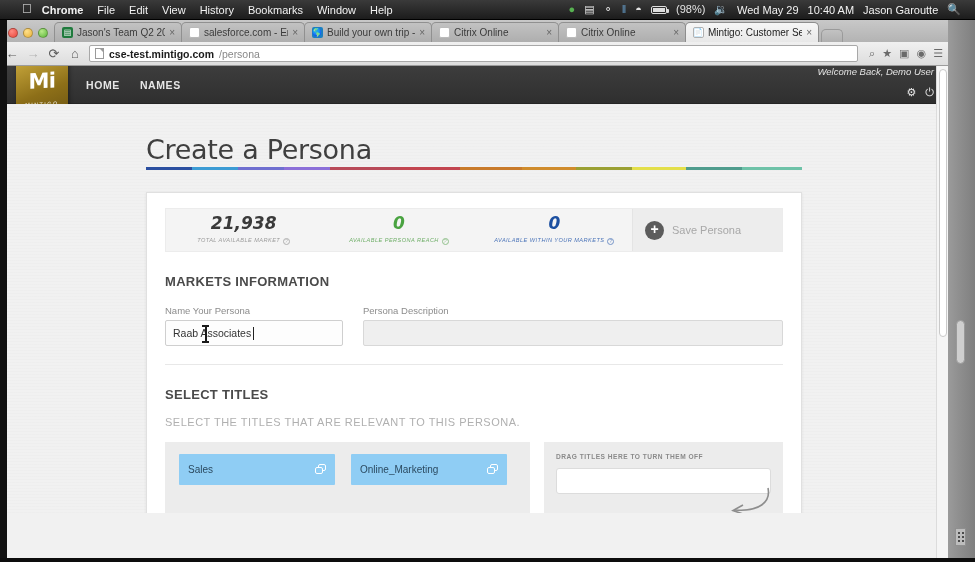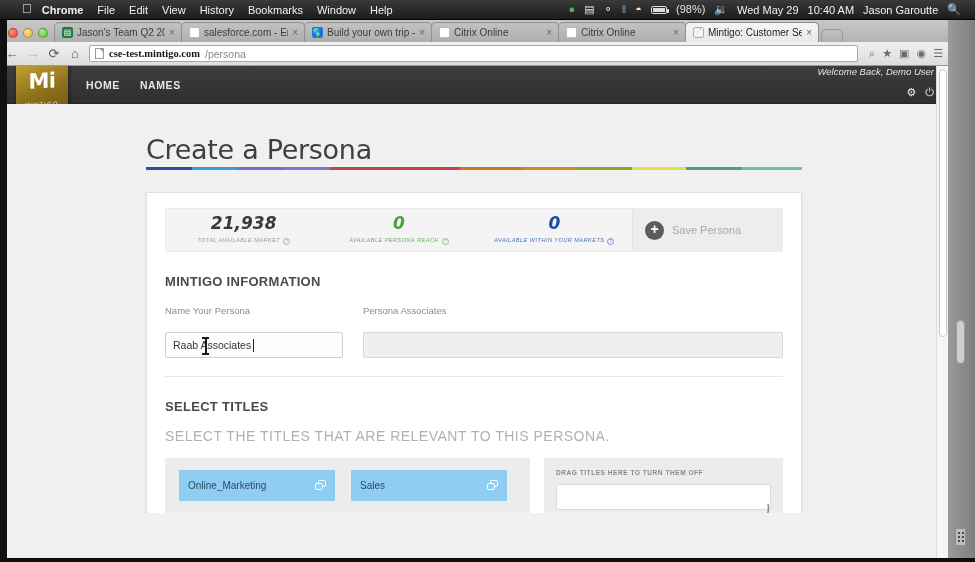--- a/index.html
+++ b/index.html
@@ -177,21 +177,21 @@
     border: 1px solid #9a9a9a;
     background: #fff;
     position: relative;
     flex: none;
   }
   .omnibox .pg:after {
     content: ""; position: absolute; top: 0; right: 0;
     border-width: 0 3px 3px 0; border-style: solid;
     border-color: transparent #9a9a9a transparent transparent;
   }
-  .url-host { font-weight: bold; color: #1a1a1a; font-family: Liberation Serif, serif; }
+  .url-host { font-weight: bold; color: #1a1a1a; }
   .url-path { color: #888; }
   .tb-icons { display: flex; align-items: center; gap: 7px; padding-left: 4px; }
   .tb-icons span { font-size: 11px; color: #6a6a6a; line-height: 1; }
   .ico-star { color: #f0b323; font-size: 12px; }
   .ico-ext1 { color: #7a8a99; font-size: 11px; }
   .ico-ext2 { color: #4a4a4a; font-size: 11px; }
   .ico-menu { color: #555; font-size: 12px; }
 
   
   .viewport {
@@ -383,38 +383,38 @@
     font-size: 13px;
     font-weight: bold;
     color: #4a4a4a;
     letter-spacing: .3px;
   }
   .hr {
     border-top: 1px solid #e8e8e8;
     margin: 18px 18px 0 18px;
   }
   .sec-sub {
-    font-size: 14px;
+    font-size: 11px;
     letter-spacing: .5px;
     color: #b0b0b0;
     margin-top: 14px;
   }
 
   .fields {
     display: flex;
     gap: 20px;
     margin-top: 16px;
   }
   .field-sm { width: 178px; }
   .field-lg { flex: 1 1 auto; }
   .field label {
     display: block;
     font-size: 9.5px;
     color: #8c8c8c;
-    margin-bottom: 16px;
+    margin-bottom: 4px;
   }
   .field .inp {
     height: 26px;
     border: 1px solid #cfcfcf;
     border-radius: 2px;
     background: #fff;
     font-size: 10.5px;
     color: #333;
     display: flex;
     align-items: center;
@@ -752,62 +752,62 @@
               <div class="num">0</div>
               <div class="lbl"><span>AVAILABLE WITHIN YOUR MARKETS</span><span class="qm">?</span></div>
             </div>
             <div class="save-zone">
               <span class="plus-circle">+</span>
               <span class="save-label">Save Persona</span>
             </div>
           </div>
 
           <div class="section">
-            <div class="sec-title">MINTIGO INFORMATION</div>
+            <div class="sec-title">MARKETS INFORMATION</div>
 
             <div class="fields">
               <div class="field field-sm">
                 <label>Name Your Persona</label>
                 <div class="inp filled">
                   <span>Raab Associates</span>
                     <span class="caret"></span>
                   <span class="ibeam">
                       <i></i>
                     </span>
                 </div>
               </div>
               <div class="field field-lg">
-                <label>Persona Associates</label>
+                <label>Persona Description</label>
                 <div class="inp empty" title="">
                   <span></span>
                 </div>
               </div>
             </div>
           </div>
 
           <div class="hr"></div>
 
           <div class="section">
             <div class="sec-title">SELECT TITLES</div>
             <div class="sec-sub">SELECT THE TITLES THAT ARE RELEVANT TO THIS PERSONA.</div>
 
             <div class="titles-row">
 
               <div class="titles-pane">
 
                 <div class="chip-grid">
-                  <div class="chip w-md">
-                    <span>Online_Marketing</span>
+                  <div class="chip w-sm">
+                    <span>Sales</span>
                     <span class="glyph-layers">
                         <b></b>
                         <s></s>
                       </span>
                   </div>
-                  <div class="chip w-sm">
-                    <span>Sales</span>
+                  <div class="chip w-md">
+                    <span>Online_Marketing</span>
                     <span class="glyph-layers">
                         <b></b>
                         <s></s>
                       </span>
                   </div>
                 </div>
               </div>
 
               <div class="drag-pane">
                 <div class="dl">DRAG TITLES HERE TO TURN THEM OFF</div>

